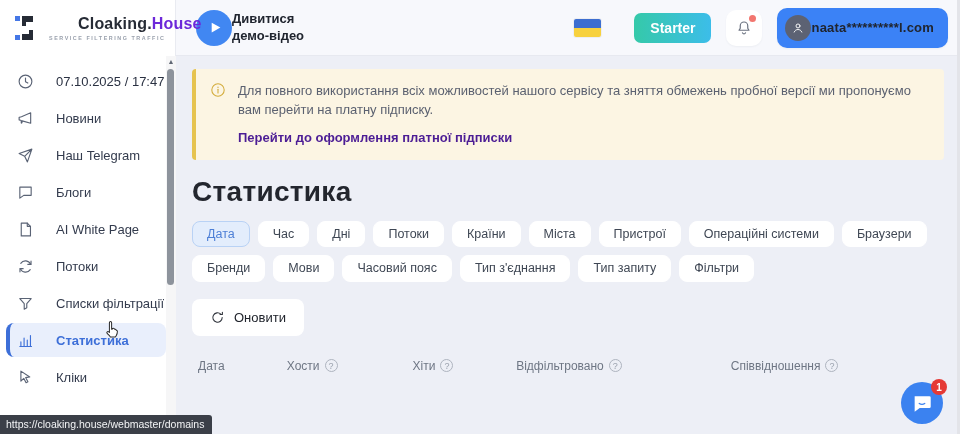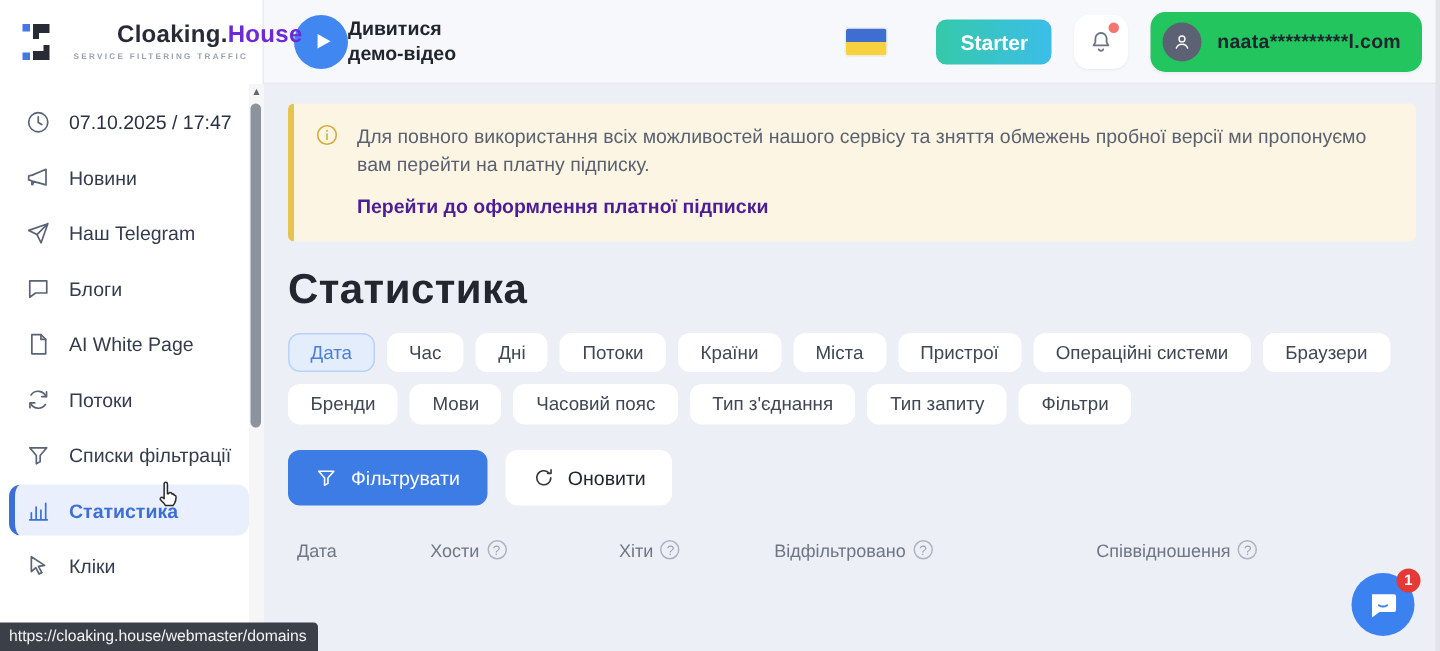--- a/index.html
+++ b/index.html
@@ -17,21 +17,21 @@
   }
   .logo-area { height:56px; display:flex; align-items:center; padding-left:14px; gap:9px; }
   .logo-mark { width:26px; height:28px; flex-shrink:0; }
   .logo-text .brand { font-size:16px; font-weight:bold; letter-spacing:.2px; }
   .brand-dark { color:#262b35;margin-left:29px; }
   .brand-accent { color:#6d28d9; }
   .logo-tagline { font-size:5.4px; color:#9aa1ad; letter-spacing:1.55px; margin-top:2px; font-weight:bold; }
 
   .side-nav { padding:8px 0 0 0; }
   .side-item {
-    display:flex; align-items:center; gap:12px;
+    display:flex; align-items:center; gap:22px;
     height:34px; margin:0 9px 3px 6px; padding-left:11px;
     font-size:13px; color:#333b4d; border-radius:8px; cursor:pointer;
   }
   .side-item svg { width:17px; height:17px; stroke:#5a6375; fill:none; stroke-width:1.6; stroke-linecap:round; stroke-linejoin:round; flex-shrink:0; }
   .side-item.hover { background:#f0f3fa; }
   .side-item.active {
     background:#e9effc; color:#3d6fd8; font-weight:bold;
     border-left:4px solid #3d6fd8; padding-left:7px;
   }
   .side-item.active svg { stroke:#3d6fd8; }
@@ -59,21 +59,21 @@
   .flag { width:27px; height:18px; border-radius:2px; overflow:hidden; margin-right:18px; cursor:pointer; box-shadow:0 0 0 1px rgba(0,0,0,.04); }
   .flag .blue { height:9px; background:#3d6ed0; }
   .flag .yellow { height:9px; background:#f7d13e; }
   .plan-badge {
     background:linear-gradient(90deg,#35c9a9,#3cbde9);
     color:#fff; font-size:14px; font-weight:bold; padding:7px 16px; border-radius:7px; border:none; cursor:pointer;
   }
   .bell-wrap { width:36px; height:36px; background:#ffffff; border-radius:10px; display:flex; align-items:center; justify-content:center; position:relative; cursor:pointer; box-shadow:0 1px 2px rgba(40,50,80,.05); }
   .bell-wrap svg { width:18px; height:18px; stroke:#6b7280; fill:none; stroke-width:1.6; stroke-linecap:round; stroke-linejoin:round; }
   .bell-dot { position:absolute; top:5px; right:6px; width:7px; height:7px; border-radius:50%; background:#f2766f; }
-  .user-chip { background:#22c55e; border-radius:10px; height:40px; display:flex; align-items:center; gap:10px; padding:0 14px 0 8px; cursor:pointer; box-shadow:0 1px 2px rgba(40,50,80,.05); }
+  .user-chip { background:#3b82f6; border-radius:10px; height:40px; display:flex; align-items:center; padding:0 14px 0 8px; cursor:pointer; box-shadow:0 1px 2px rgba(40,50,80,.05); }
   .avatar { width:26px; height:26px; border-radius:50%; background:#5c6273; display:flex; align-items:center; justify-content:center; }
   .avatar svg { width:14px; height:14px; stroke:#ffffff; fill:none; stroke-width:1.6; stroke-linecap:round; }
   .user-email { font-size:13px; font-weight:bold; color:#20252f; letter-spacing:.2px; }
 
   
   .content { padding:13px 16px 0 16px; position:relative; }
   .banner {
     background:#fcf5e3; border-left:4px solid #e6c34f; border-radius:4px;
     padding:13px 16px 14px 42px; position:relative; margin-bottom:16px;
   }
@@ -281,26 +281,20 @@
           <button class="tab">Браузери</button>
           <button class="tab">Бренди</button>
           <button class="tab">Мови</button>
           <button class="tab">Часовий пояс</button>
           <button class="tab">Тип з'єднання</button>
           <button class="tab">Тип запиту</button>
           <button class="tab">Фільтри</button>
         </div>
 
       <div class="actions">
-        <button class="btn btn-primary">
-          <svg viewBox="0 0 24 24">
-              <path d="M4 5h16l-6.2 7.2V18l-3.6 2v-7.8z"></path>
-            </svg>
-          <span>Фільтрувати</span>
-        </button>
         <button class="btn btn-light">
           <svg viewBox="0 0 24 24">
               <path d="M19.5 12a7.5 7.5 0 11-2.2-5.3"></path>
               <path d="M19.8 3.5v3.8H16"></path>
             </svg>
           <span>Оновити</span>
         </button>
       </div>
 
       <div class="table-head" id="table-head">

